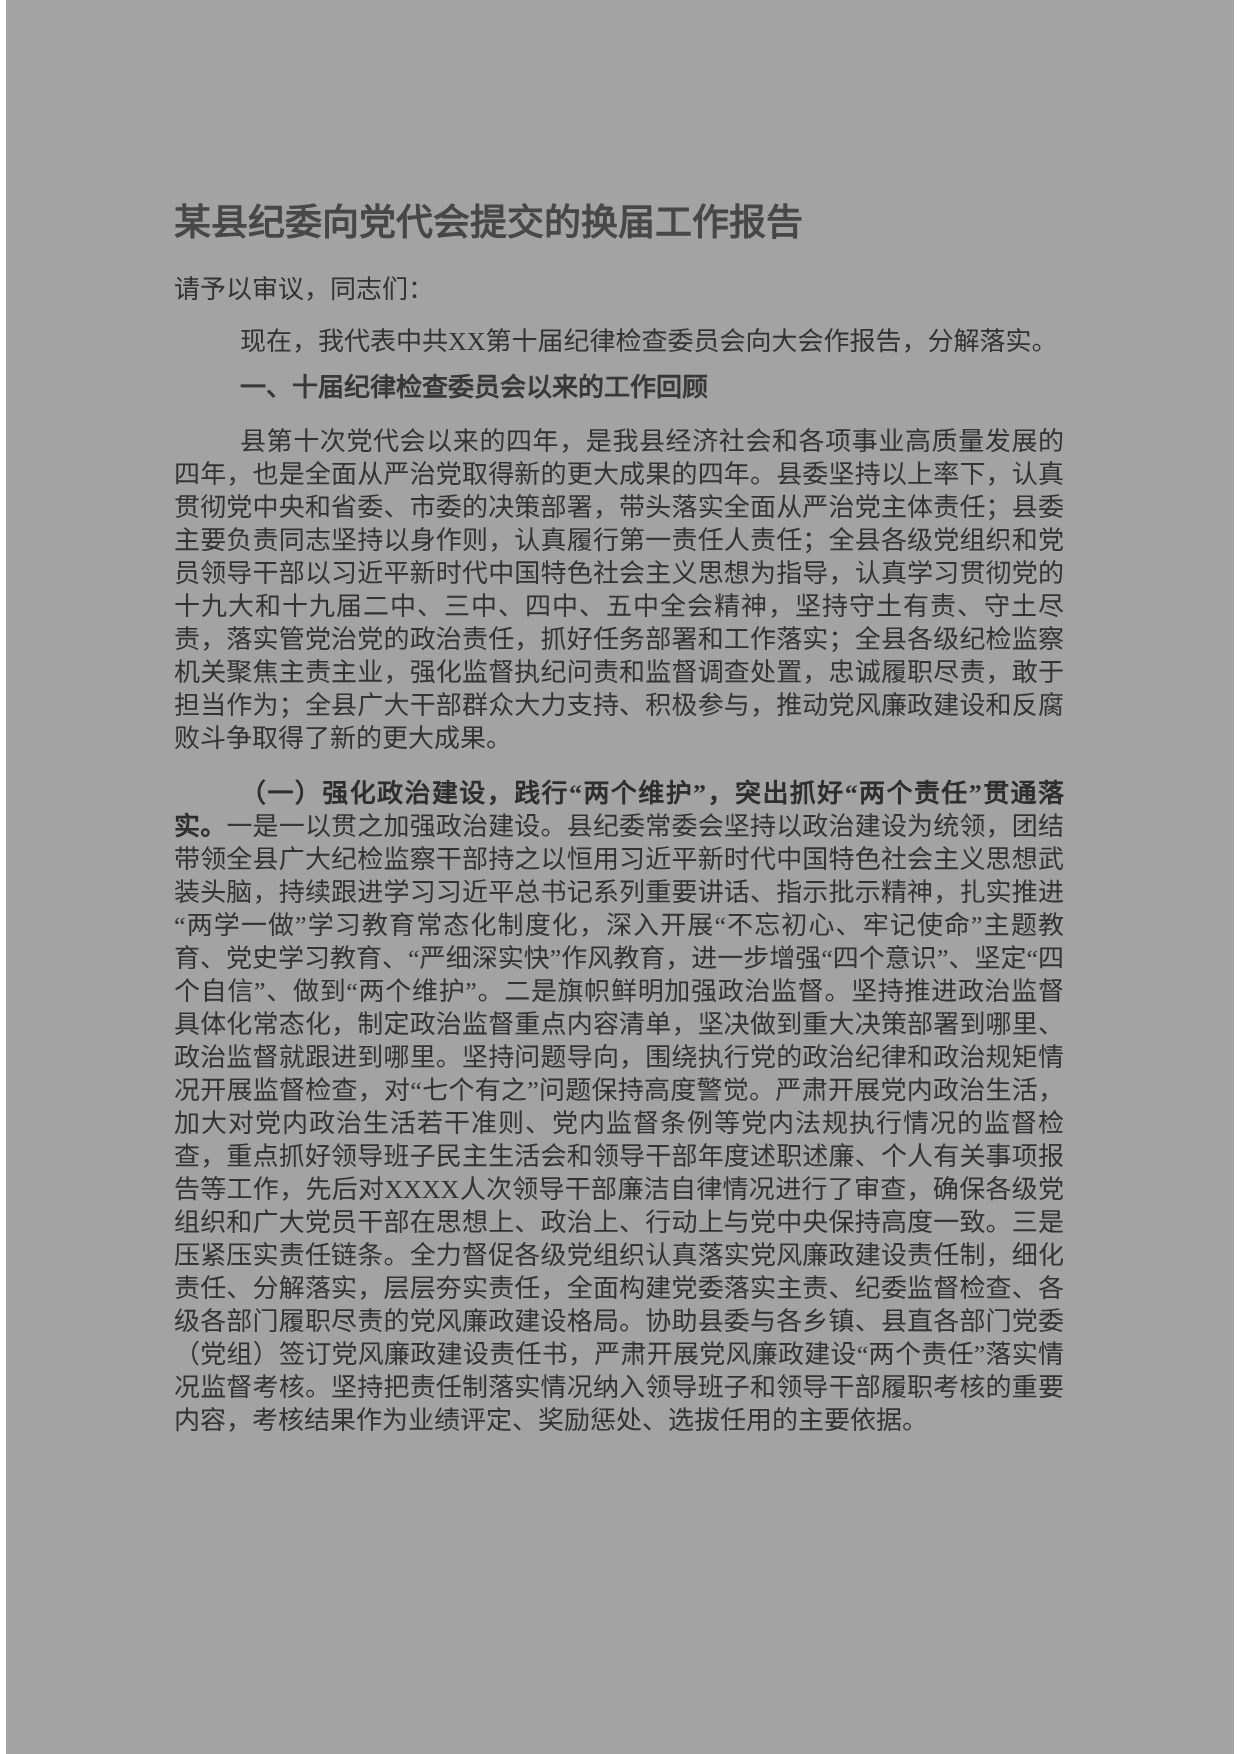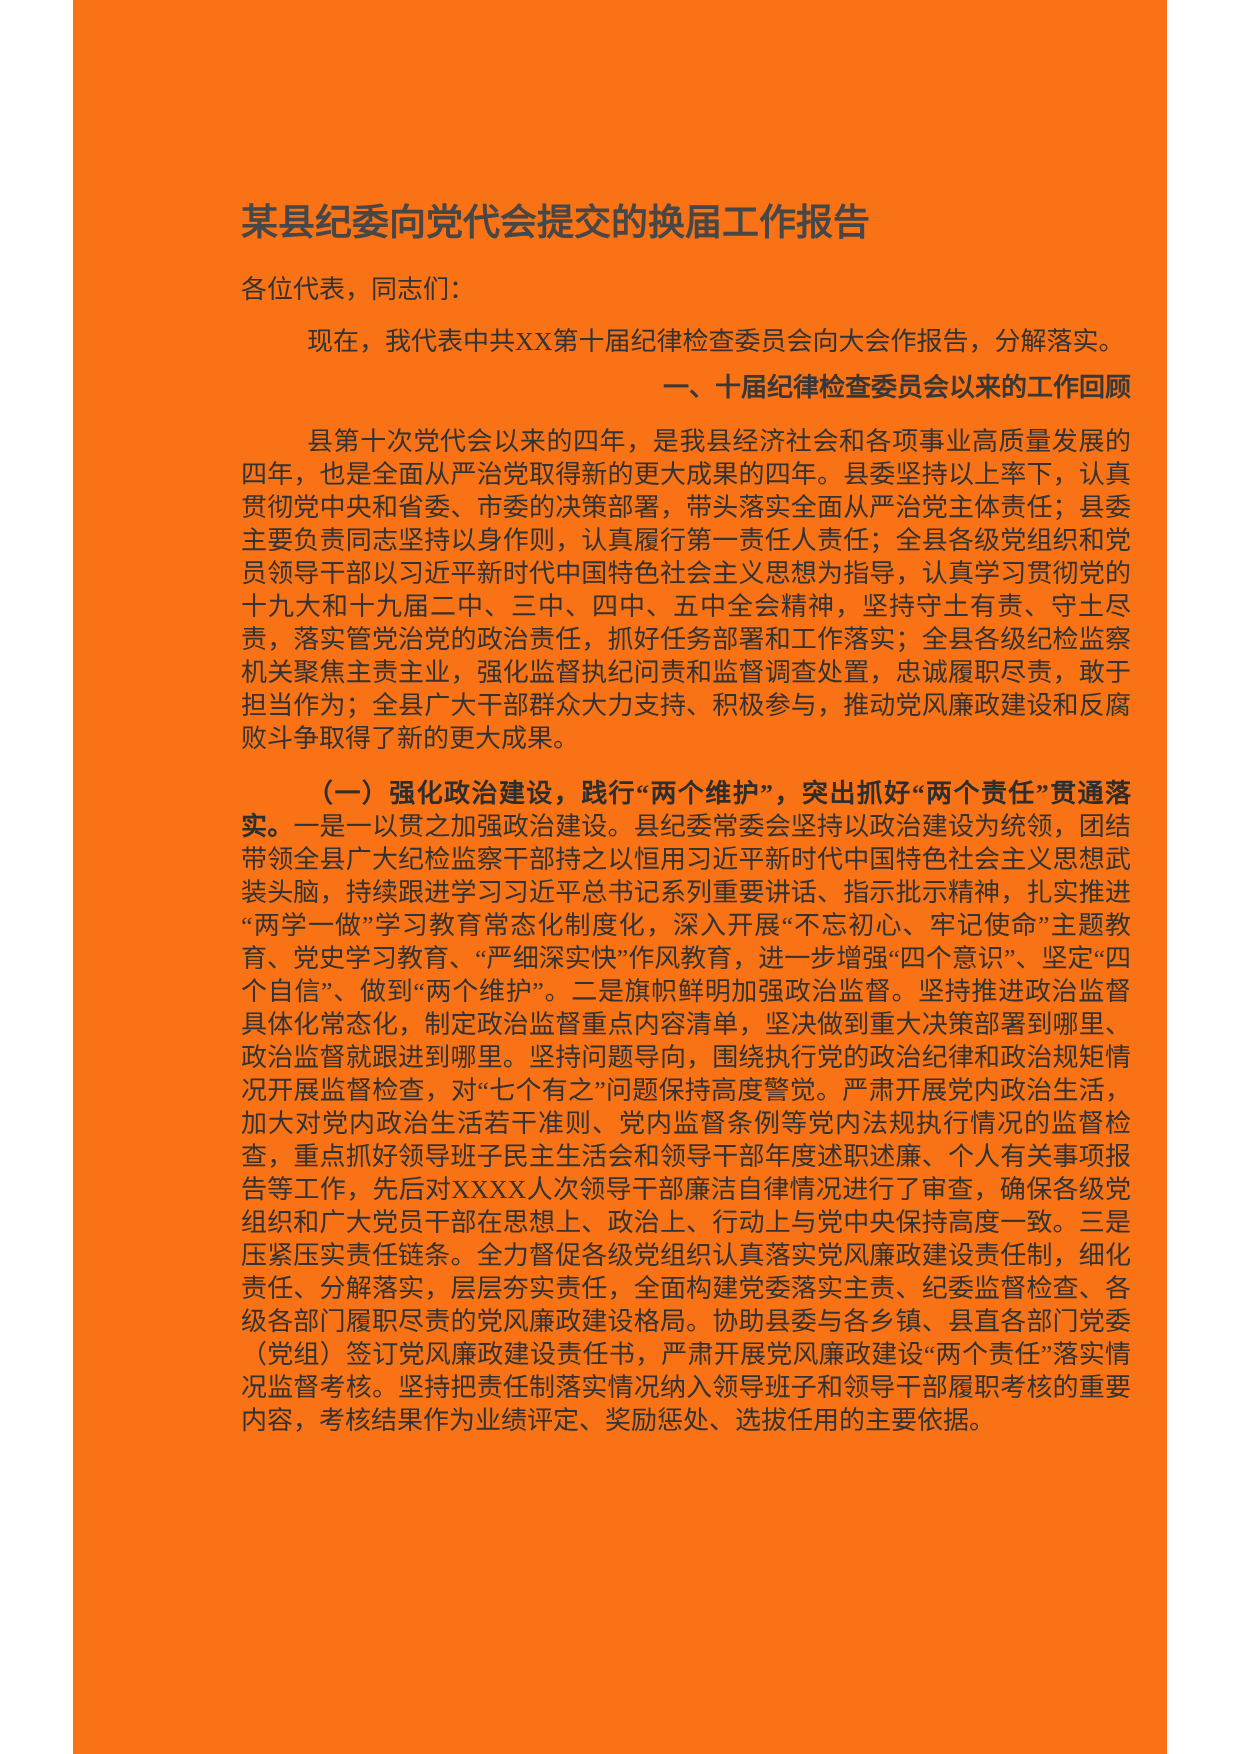--- a/index.html
+++ b/index.html
@@ -3,24 +3,24 @@
 <meta charset="utf-8">
 <title>某县纪委向党代会提交的换届工作报告</title>
 <style>
   html, body {
     margin: 0;
     padding: 0;
     background: #ffffff;
   }
   .page {
     position: relative;
-    width: 1094px;
+    width: 1228px;
     height: 1754px;
     margin: 0 auto;
-    background: #f97316;
+    background: #a3a3a3;
     overflow: hidden;
   }
   .content {
     position: absolute;
     left: 168px;
     top: 200px;
     width: 890px;
   }
   .doc-title {
     margin: 0 0 27px 0;
@@ -48,21 +48,21 @@
     text-indent: 66px;
   }
   .section-heading {
     margin: 0 0 21px 0;
     font-family: "Liberation Sans", "DejaVu Sans", sans-serif;
     font-weight: 700;
     font-size: 26px;
     line-height: 33px;
     color: #383838;
     text-indent: 66px;
-    text-align: right;
+    text-align: left;
   }
   .para {
     margin-bottom: 22px;
     text-indent: 66px;
   }
   .para:last-child {
     margin-bottom: 0;
   }
   .para strong {
     font-weight: 700;
@@ -70,21 +70,21 @@
   }
 </style>
 </head>
 <body>
 
 <div class="page">
   <div class="content">
 
     <h1 class="doc-title">某县纪委向党代会提交的换届工作报告</h1>
 
-    <p class="body-text salutation">各位代表，同志们：</p>
+    <p class="body-text salutation">请予以审议，同志们：</p>
 
     <p class="body-text intro">现在，我代表中共XX第十届纪律检查委员会向大会作报告，分解落实。</p>
 
     <h2 class="section-heading">一、十届纪律检查委员会以来的工作回顾</h2>
 
     <p class="body-text para">县第十次党代会以来的四年，是我县经济社会和各项事业高质量发展的四年，也是全面从严治党取得新的更大成果的四年。县委坚持以上率下，认真贯彻党中央和省委、市委的决策部署，带头落实全面从严治党主体责任；县委主要负责同志坚持以身作则，认真履行第一责任人责任；全县各级党组织和党员领导干部以习近平新时代中国特色社会主义思想为指导，认真学习贯彻党的十九大和十九届二中、三中、四中、五中全会精神，坚持守土有责、守土尽责，落实管党治党的政治责任，抓好任务部署和工作落实；全县各级纪检监察机关聚焦主责主业，强化监督执纪问责和监督调查处置，忠诚履职尽责，敢于担当作为；全县广大干部群众大力支持、积极参与，推动党风廉政建设和反腐败斗争取得了新的更大成果。</p>
 
     <p class="body-text para"><strong>（一）强化政治建设，践行“两个维护”，突出抓好“两个责任”贯通落实。</strong><span>一是一以贯之加强政治建设。县纪委常委会坚持以政治建设为统领，团结带领全县广大纪检监察干部持之以恒用习近平新时代中国特色社会主义思想武装头脑，持续跟进学习习近平总书记系列重要讲话、指示批示精神，扎实推进“两学一做”学习教育常态化制度化，深入开展“不忘初心、牢记使命”主题教育、党史学习教育、“严细深实快”作风教育，进一步增强“四个意识”、坚定“四个自信”、做到“两个维护”。二是旗帜鲜明加强政治监督。坚持推进政治监督具体化常态化，制定政治监督重点内容清单，坚决做到重大决策部署到哪里、政治监督就跟进到哪里。坚持问题导向，围绕执行党的政治纪律和政治规矩情况开展监督检查，对“七个有之”问题保持高度警觉。严肃开展党内政治生活，加大对党内政治生活若干准则、党内监督条例等党内法规执行情况的监督检查，重点抓好领导班子民主生活会和领导干部年度述职述廉、个人有关事项报告等工作，先后对XXXX人次领导干部廉洁自律情况进行了审查，确保各级党组织和广大党员干部在思想上、政治上、行动上与党中央保持高度一致。三是压紧压实责任链条。全力督促各级党组织认真落实党风廉政建设责任制，细化责任、分解落实，层层夯实责任，全面构建党委落实主责、纪委监督检查、各级各部门履职尽责的党风廉政建设格局。协助县委与各乡镇、县直各部门党委（党组）签订党风廉政建设责任书，严肃开展党风廉政建设“两个责任”落实情况监督考核。坚持把责任制落实情况纳入领导班子和领导干部履职考核的重要内容，考核结果作为业绩评定、奖励惩处、选拔任用的主要依据。</span></p>
 
 

